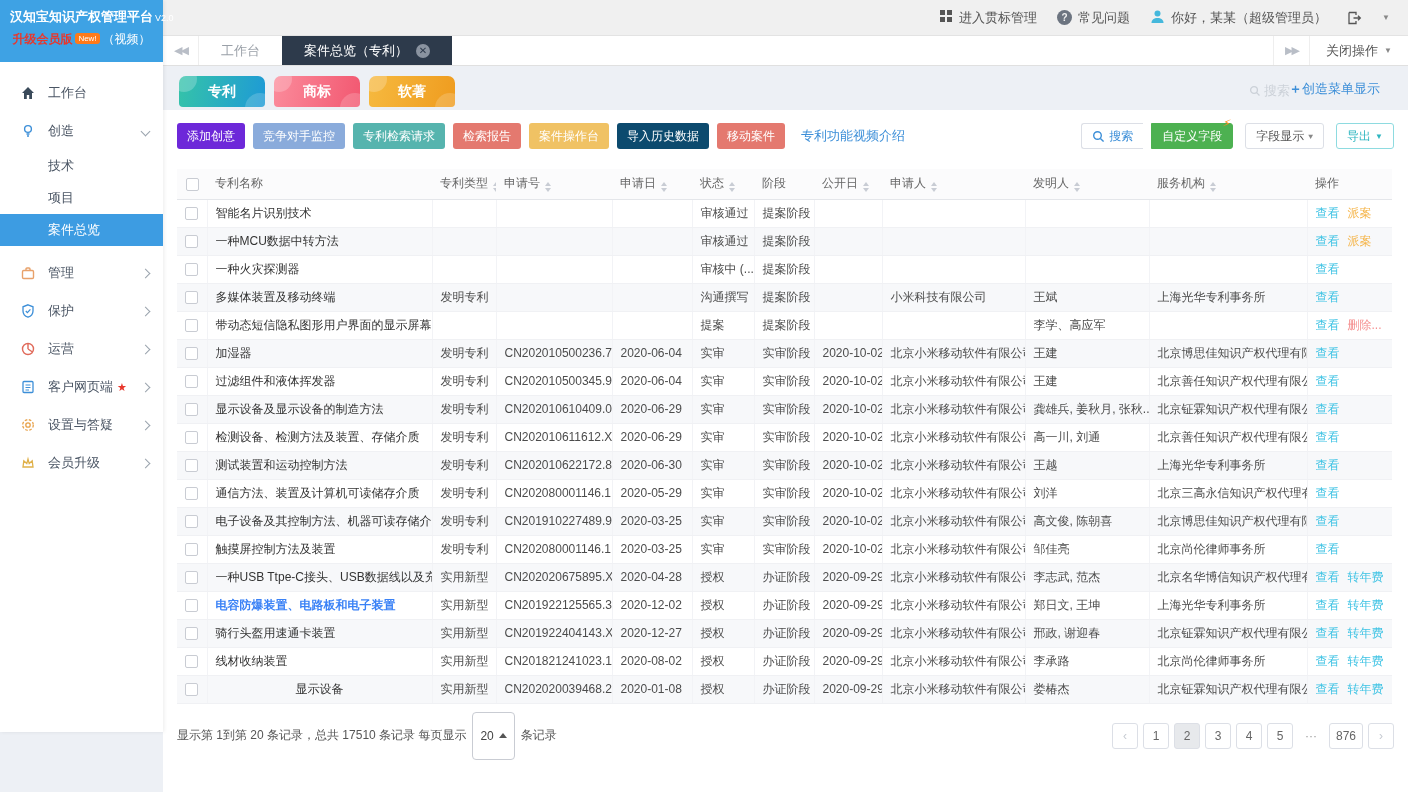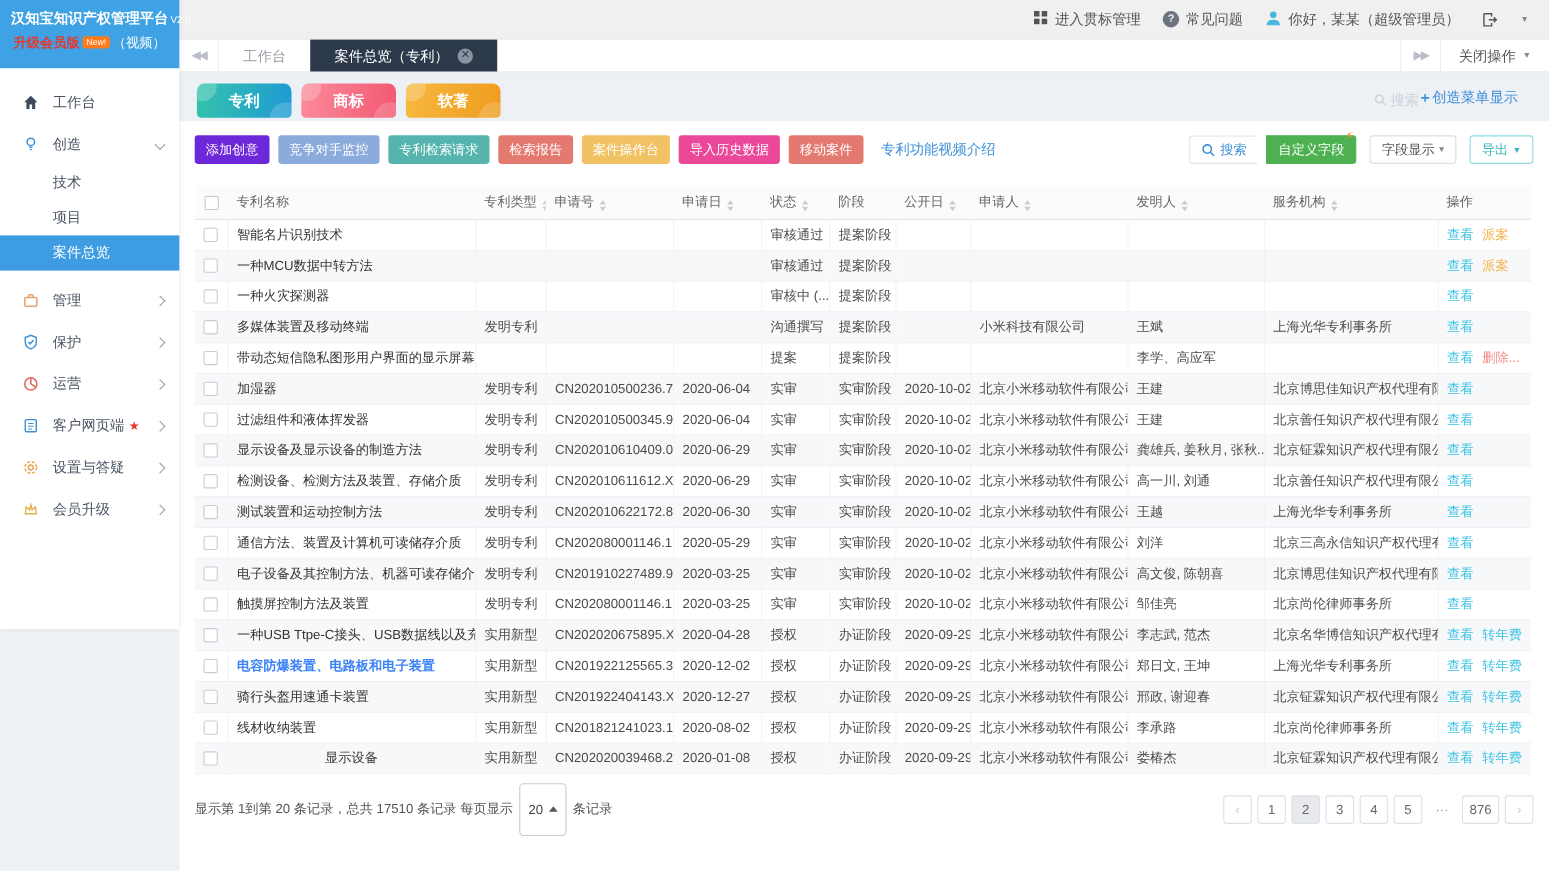--- a/index.html
+++ b/index.html
@@ -1,19 +1,19 @@
 <!DOCTYPE html>
 <html><head>
 <meta charset="utf-8">
 <style>
   * { margin:0; padding:0; box-sizing:border-box; }
   html,body { width:1408px; height:792px; overflow:hidden; font-family:"Liberation Sans","DejaVu Sans",sans-serif; background:#edf0f5; font-size:12px; color:#555; }
 
   
-  .sidebar { position:absolute; left:0; top:0; width:163px; height:572px; background:#fff; box-shadow:1px 0 4px rgba(0,0,0,.08); z-index:5; }
+  .sidebar { position:absolute; left:0; top:0; width:163px; height:732px; background:#fff; box-shadow:1px 0 4px rgba(0,0,0,.08); z-index:5; }
   .logo { height:62px; background:#3ea2e4; color:#fff; padding:8px 10px 6px; }
   .logo-line1 { font-size:13px; font-weight:bold; white-space:nowrap; }
   .logo-ver { font-size:9px; font-weight:normal; margin-left:2px; }
   .logo-line2 { margin-top:5px; font-size:12px; text-align:center; white-space:nowrap; }
   .upgrade { color:#e8372c; font-weight:bold; }
   .newbadge { background:#ff7a1a; color:#fff; font-size:8px; border-radius:3px; padding:1px 3px; margin:0 3px; vertical-align:2px; }
   .menu { padding-top:12px; }
   .side-item { height:38px; display:flex; align-items:center; padding:0 14px 0 20px; color:#4a5564; font-size:13px; cursor:pointer; }
   .side-item .si { width:16px; height:16px; margin-right:12px; display:inline-flex; }
   .side-item .lbl { flex:1; }
@@ -248,21 +248,21 @@
   </div>
 
   <div class="panel">
     <div class="toolbar">
       <span id="toolbar-buttons" style="display:flex;gap:8px">
           <button class="tool-btn" style="background: #6d28d9;">添加创意</button>
           <button class="tool-btn" style="background: rgb(138, 171, 219);">竞争对手监控</button>
           <button class="tool-btn" style="background: rgb(86, 180, 174);">专利检索请求</button>
           <button class="tool-btn" style="background: rgb(228, 121, 111);">检索报告</button>
           <button class="tool-btn" style="background: rgb(240, 194, 100);">案件操作台</button>
-          <button class="tool-btn" style="background: #ec4899;">导入历史数据</button>
+          <button class="tool-btn" style="background: #0c4a6e;">导入历史数据</button>
           <button class="tool-btn" style="background: rgb(228, 121, 111);">移动案件</button>
         </span>
       <span class="video-link">专利功能视频介绍</span>
       <span class="tb-spacer"></span>
       <span class="right-btn btn-search">
         <svg width="13" height="13" viewBox="0 0 13 13">
             <circle cx="5.5" cy="5.5" r="3.8" fill="none" stroke="#3d8fd8" stroke-width="1.4"></circle>
             <path d="M8.4 8.4 L11.6 11.6" stroke="#3d8fd8" stroke-width="1.4"></path>
           </svg>
         <span>搜索</span>

